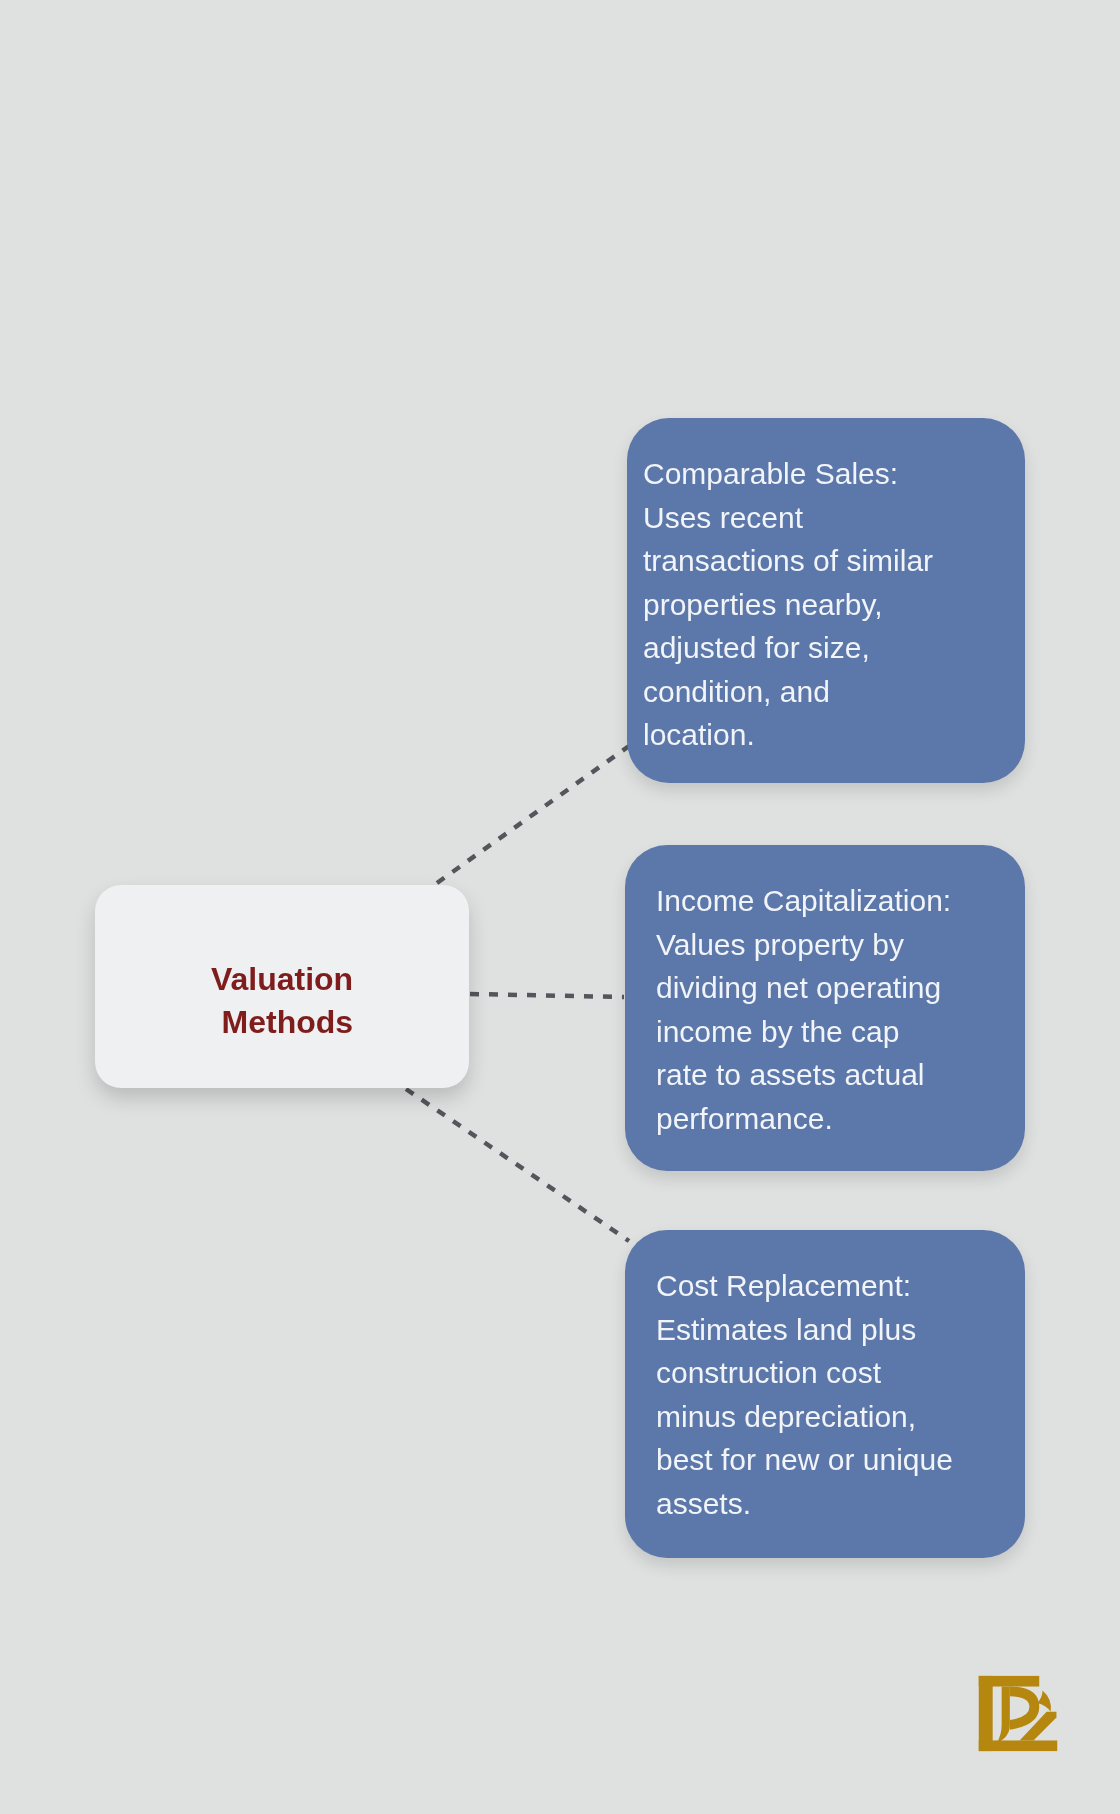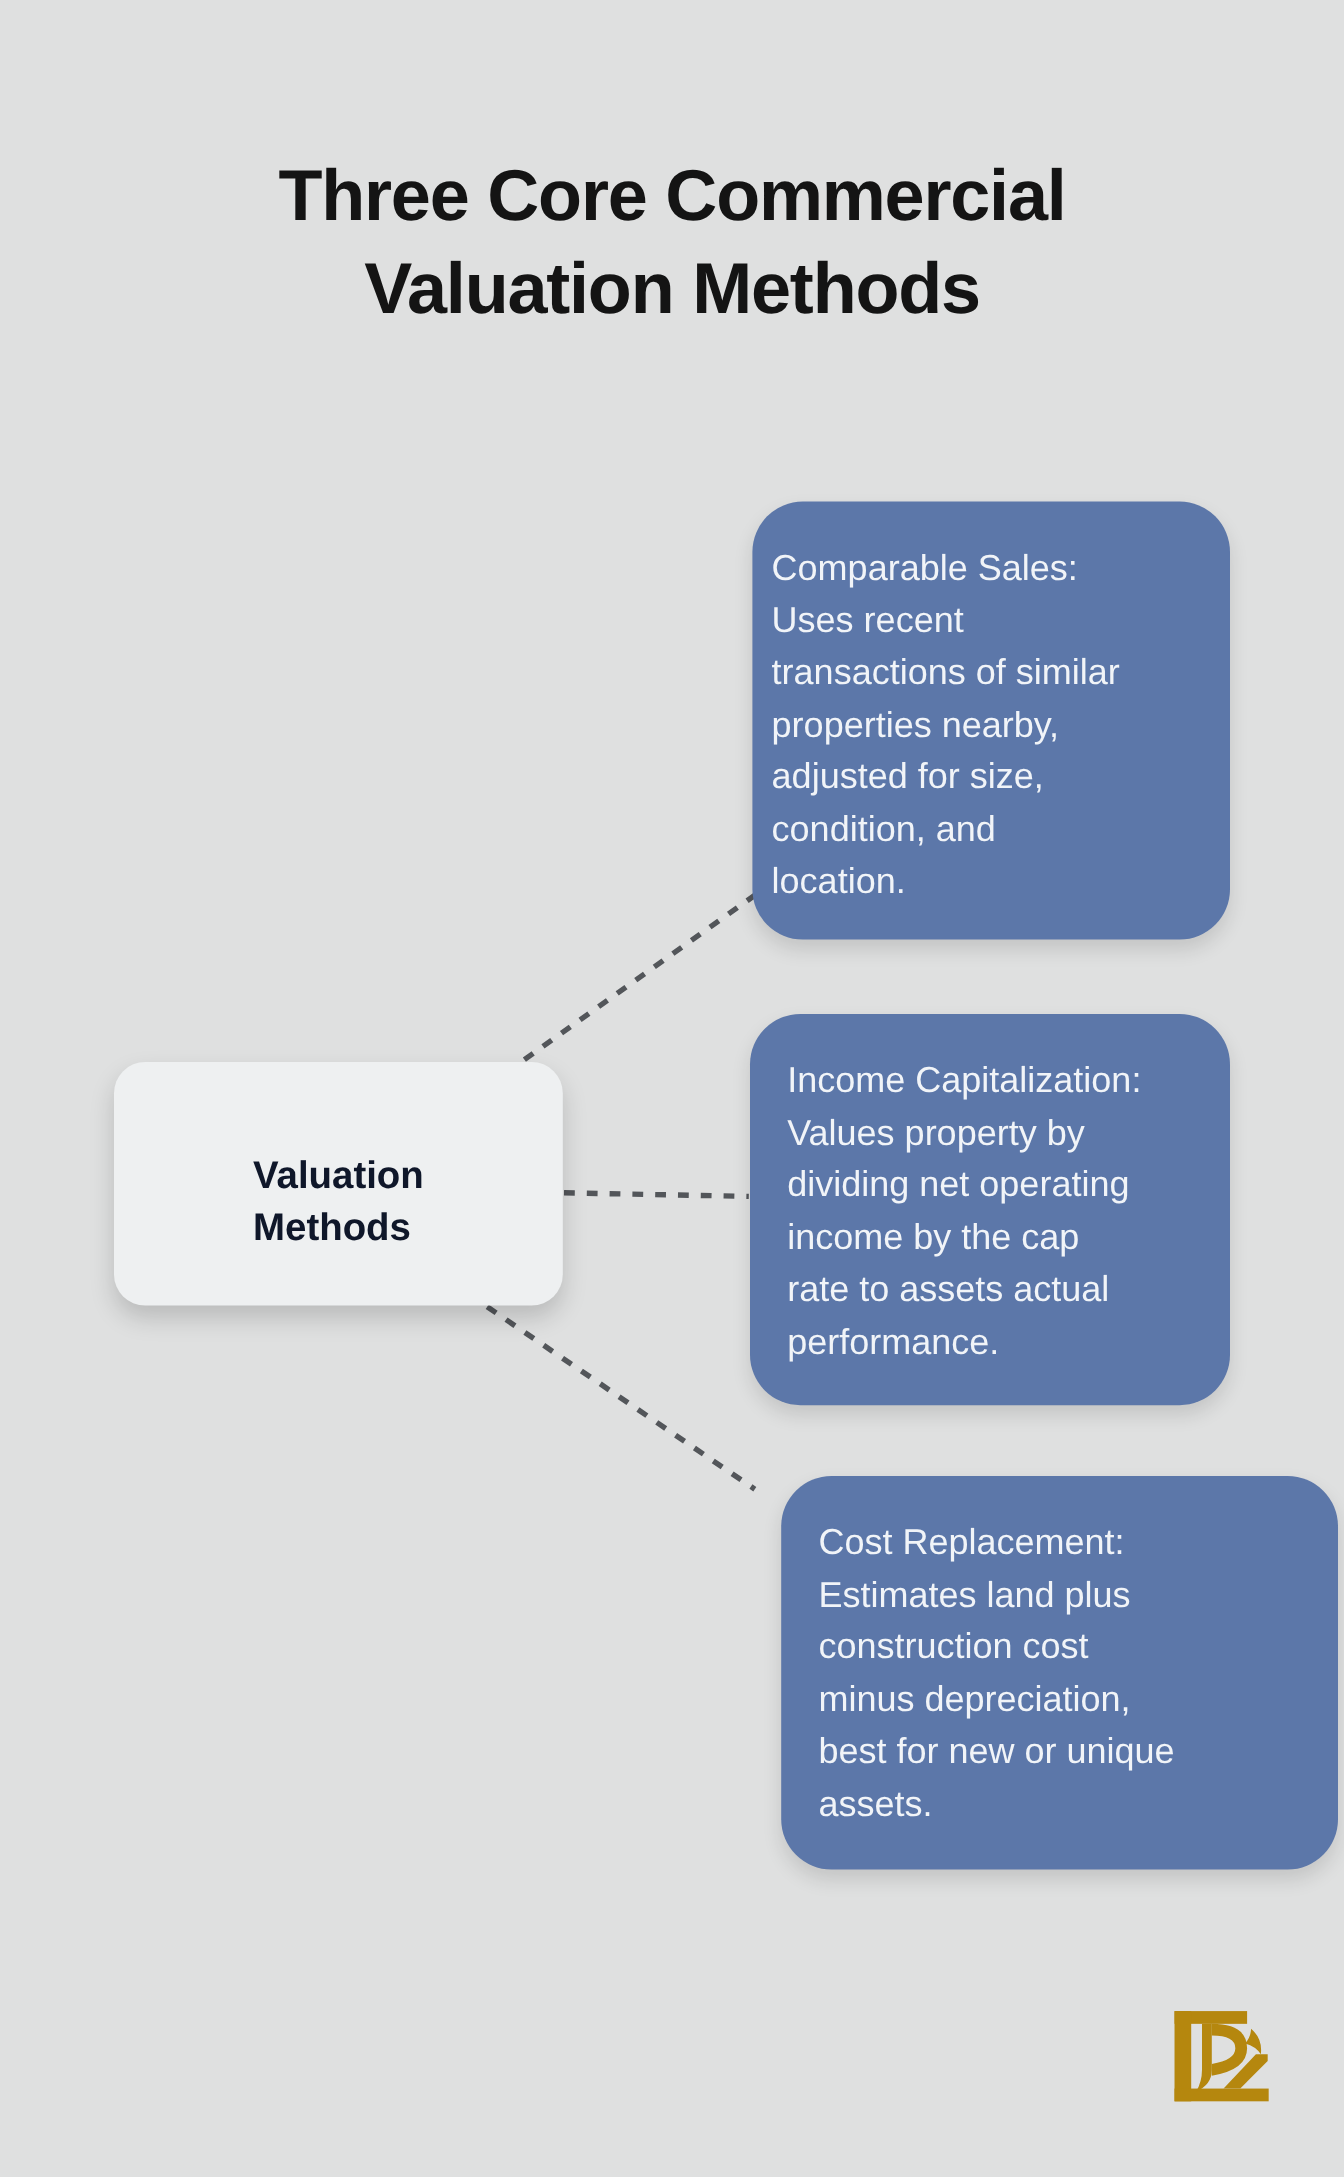--- a/index.html
+++ b/index.html
@@ -43,53 +43,51 @@
   .center-node{
     position:absolute;
     left:95px;top:885px;
     width:374px;height:203px;
     background:var(--center-bg);
     border-radius:26px;
     box-shadow:0 10px 20px rgba(0,0,0,0.17);
     display:flex;align-items:center;justify-content:center;
   }
   .center-node .label{
-    font-size:32px;font-weight:700;color:#0f172a;
-    line-height:1.32;text-align:left;white-space:pre-line;margin-top:28px;
+    font-size:32px;font-weight:700;color:#7f1d1d;
+    line-height:1.32;text-align:right;white-space:pre-line;margin-top:28px;
   }
   .method-card{
     position:absolute;
     background:var(--card-blue);
     border-radius:42px;
     box-shadow:0 8px 16px rgba(0,0,0,0.12);
     box-sizing:border-box;
     padding:34px 26px 26px 31px;
     color:var(--card-text);
     font-size:30px;
     line-height:1.45;
     white-space:pre-line;
   }
   .card-1{left:627px;top:418px;width:398px;height:365px;padding-left:16px;}
   .card-2{left:625px;top:845px;width:400px;height:326px;}
-  .card-3{left:625px;top:1230px;width:464px;height:328px;margin-left:26px;}
+  .card-3{left:625px;top:1230px;width:400px;height:328px;}
   .brand-logo{
     position:absolute;
     left:977px;top:1671px;
     width:82px;height:85px;
   }
   .brand-logo svg{width:100%;height:100%;display:block;}
   .brand-logo path, .brand-logo rect{fill:var(--logo-gold);}
 </style>
 </head>
 <body>
 
 <div class="stage">
 
-  <h1 class="page-title">Three Core Commercial
-Valuation Methods</h1>
 
   <svg class="connector-svg" viewBox="0 0 1120 1814" aria-hidden="true">
     <line x1="437" y1="883" x2="629" y2="746"></line>
     <line x1="470" y1="994" x2="624" y2="997"></line>
     <line x1="406" y1="1089" x2="629" y2="1241"></line>
   </svg>
 
   <div class="center-node">
     <div class="label">Valuation
 Methods</div>

